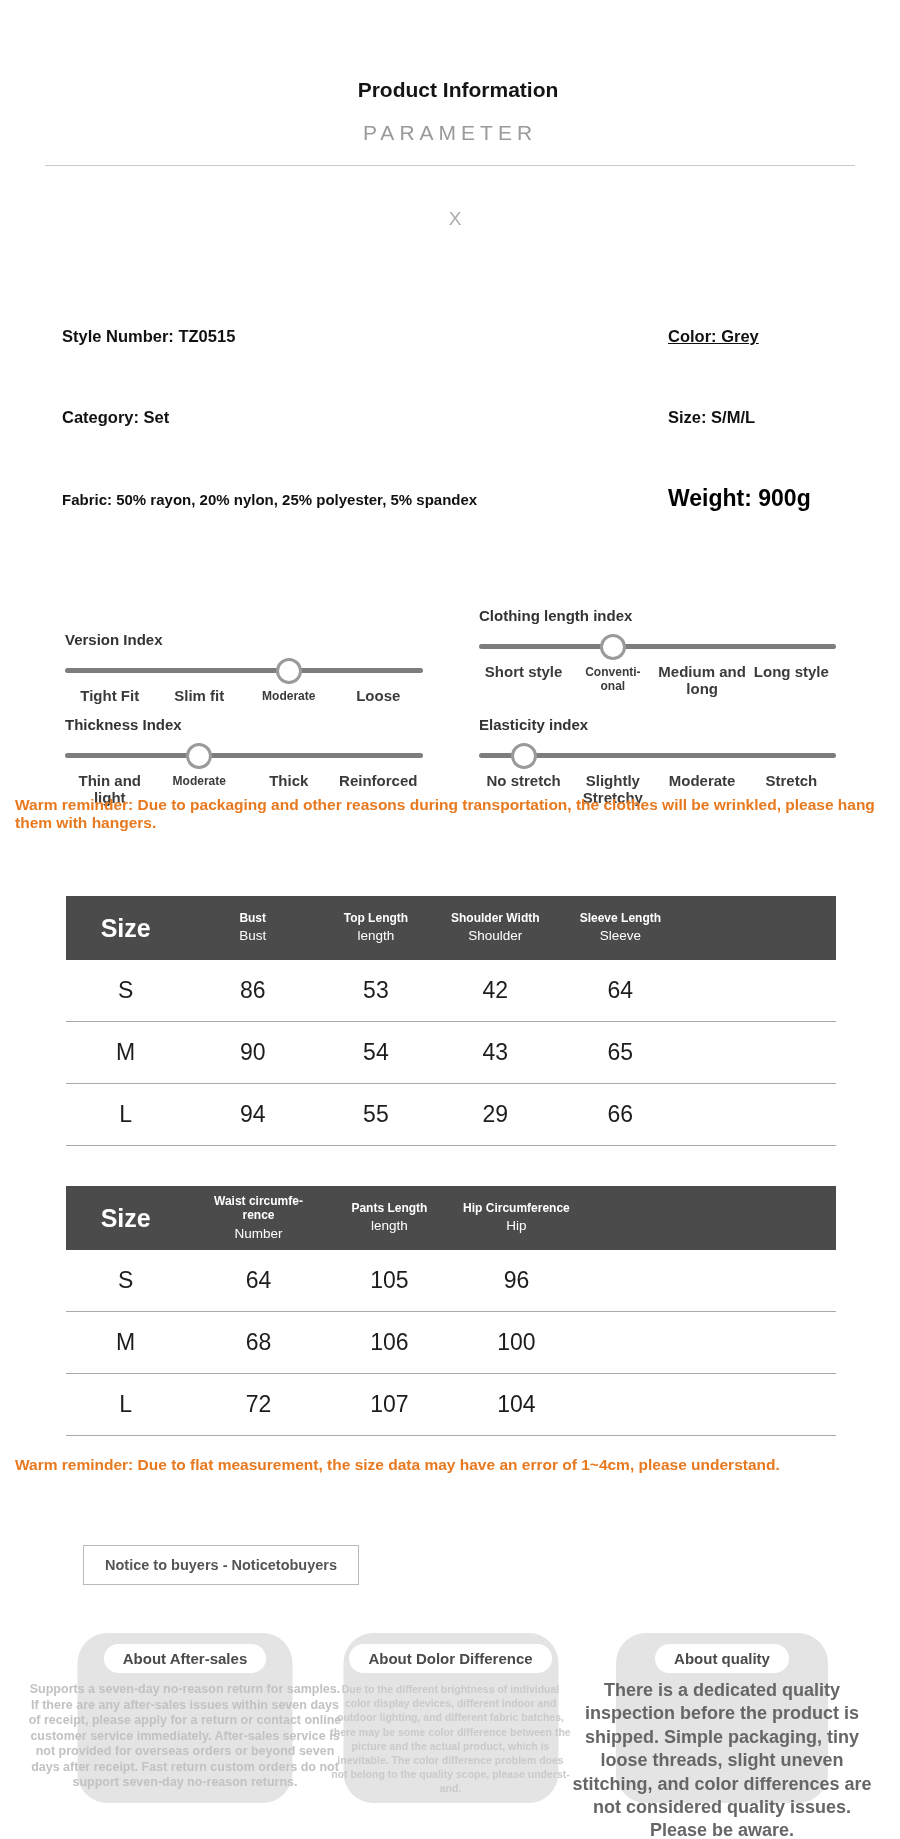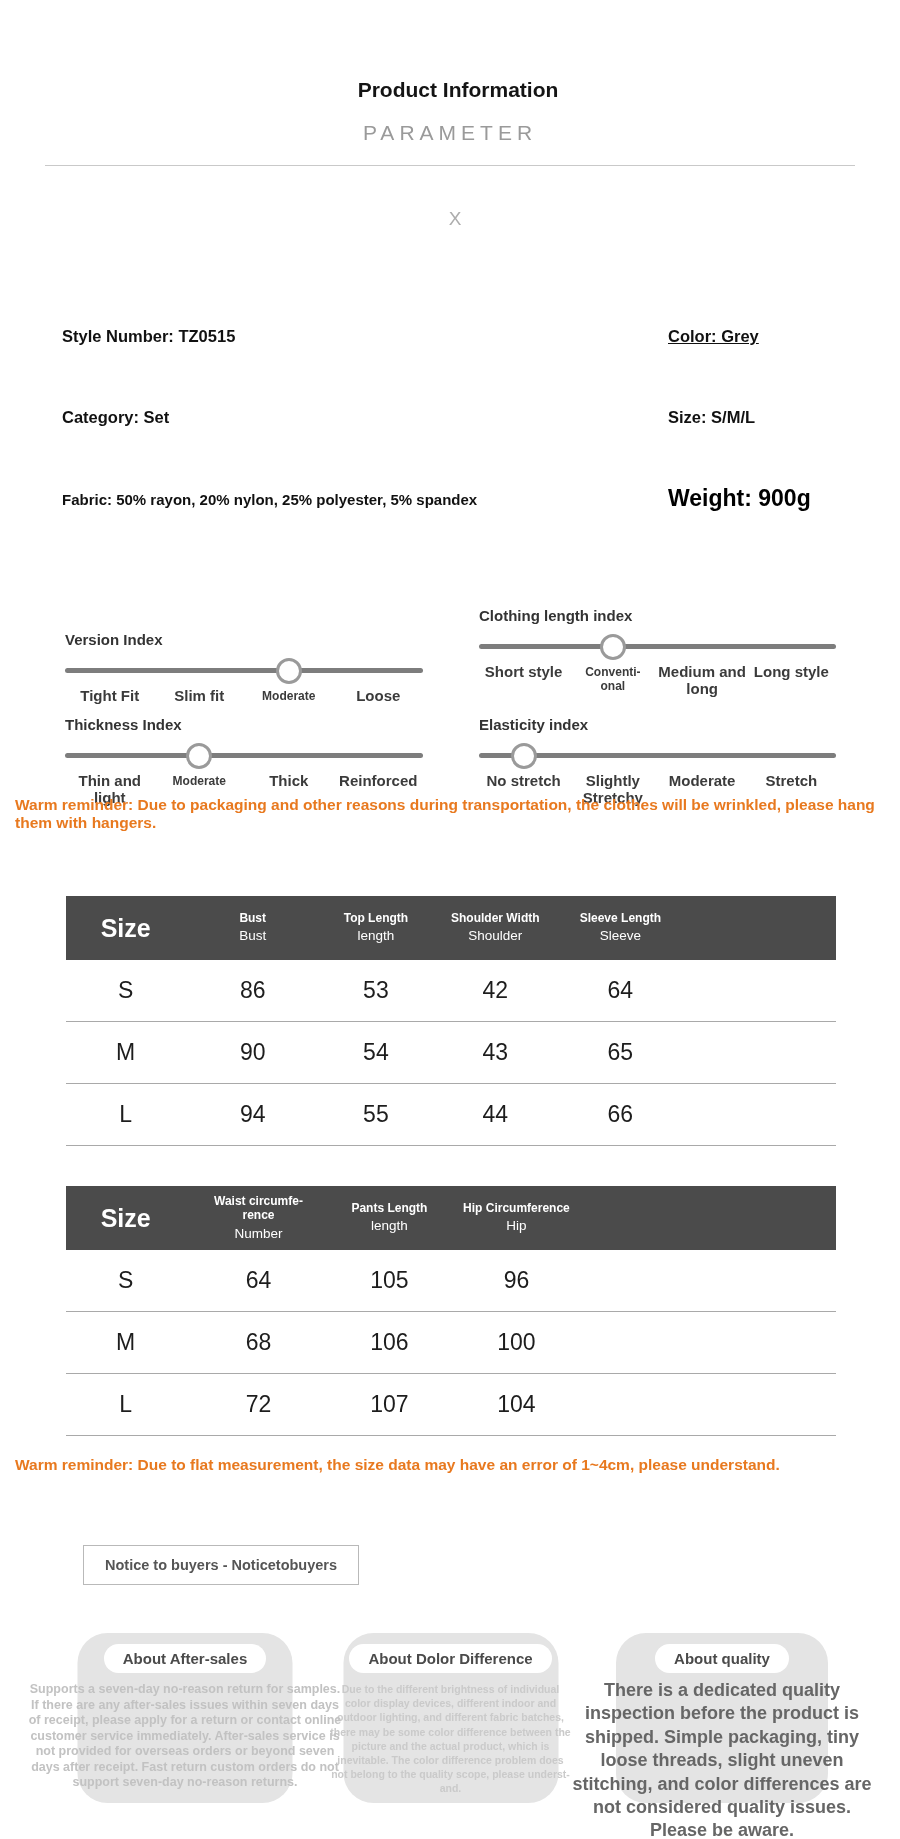--- a/index.html
+++ b/index.html
@@ -165,21 +165,21 @@
       <div>90</div>
       <div>54</div>
       <div>43</div>
       <div>65</div>
       <div></div>
     </div>
     <div class="trow t1cols">
       <div class="sz">L</div>
       <div>94</div>
       <div>55</div>
-      <div>44</div>
+      <div>29</div>
       <div>66</div>
       <div></div>
     </div>
   </div>
 
   <div class="stable" style="top:1186px;">
     <div class="thead t2cols">
       <div class="size-th">Size</div>
       <div>
         <div class="th-top">Waist circumfe-

